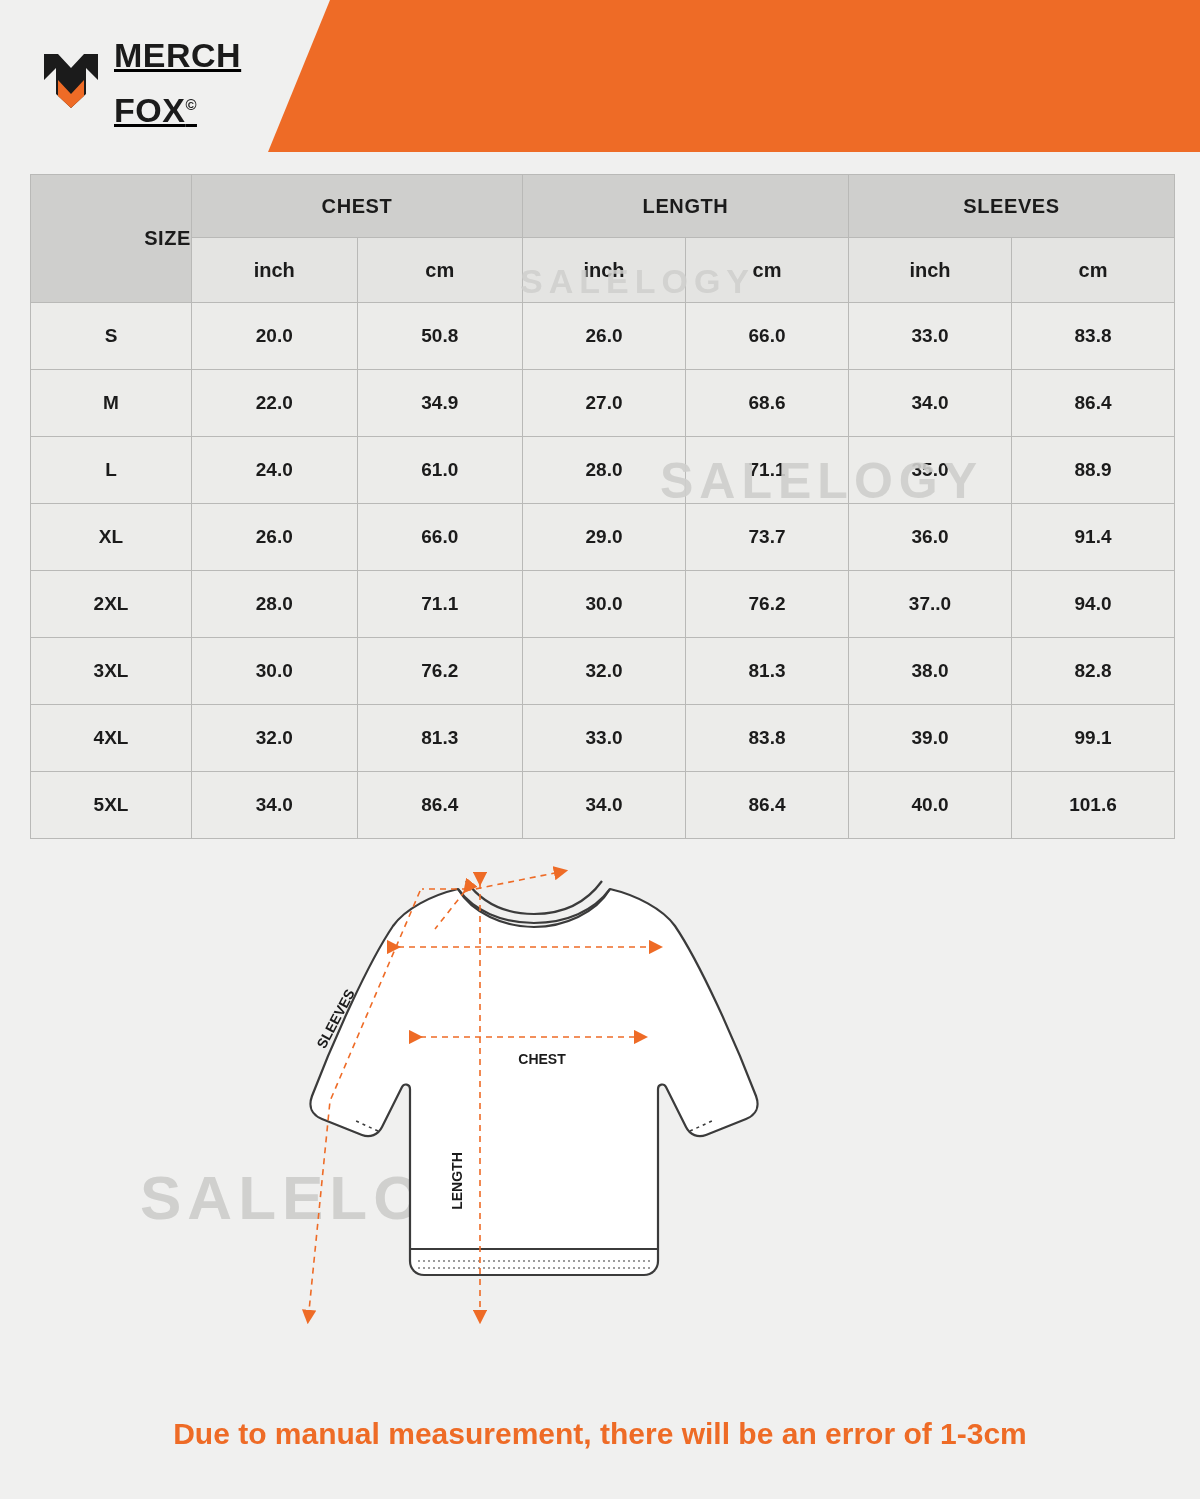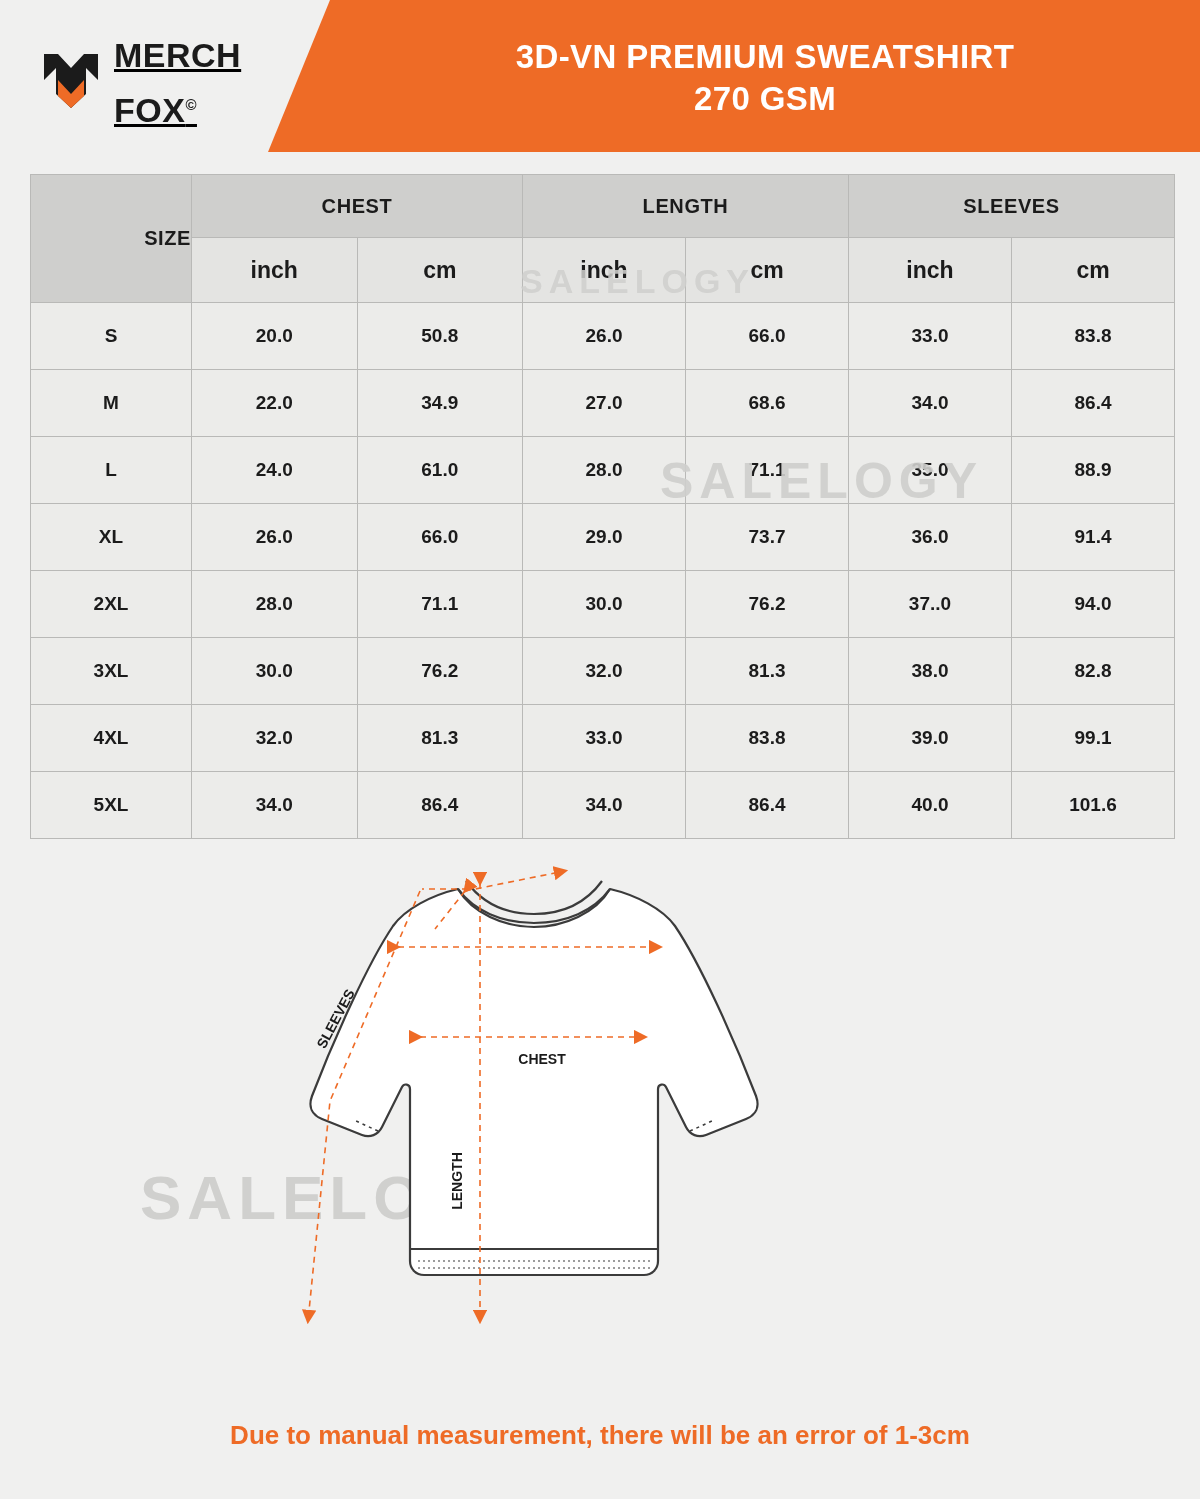--- a/index.html
+++ b/index.html
@@ -96,21 +96,21 @@
   table.size-table thead tr.group-row th {
     background: #cfcfcd;
     font-weight: bold;
     font-size: 20px;
     letter-spacing: 0.6px;
     height: 62px;
   }
   table.size-table thead tr.unit-row th {
     background: #e4e4e2;
     font-weight: bold;
-    font-size: 23px;
+    font-size: 20px;
     height: 64px;
   }
   table.size-table tbody td {
     background: #ececea;
     font-weight: bold;
   }
   table.size-table tbody td.size-cell {
     font-weight: bold;
   }
 
@@ -156,21 +156,21 @@
   }
 
   
   .footer-note {
     position: absolute;
     bottom: 48px;
     left: 0;
     width: 100%;
     text-align: center;
     color: #ee6b26;
-    font-size: 26px;
+    font-size: 30px;
     font-weight: bold;
   }
 </style>
 </head>
 <body>
 
 <div class="header">
   <div class="header-orange"></div>
 
   <div class="logo-wrap">
@@ -181,24 +181,20 @@
       </svg>
     </span>
     <span class="logo-text">
       <span>MERCH</span>
       <span class="line2">
         <span>FOX</span><span class="logo-copy">©</span>
       </span>
     </span>
   </div>
 
-  <div class="header-title">
-    <div>3D-VN PREMIUM SWEATSHIRT</div>
-    <div>270 GSM</div>
-  </div>
 </div>
 
 <div class="table-wrap">
   <table class="size-table">
     <thead>
       <tr class="group-row">
         <th rowspan="2" style="width:160px;text-align:right;">SIZE</th>
         <th colspan="2" style="width:330px;">CHEST</th>
         <th colspan="2" style="width:325px;">LENGTH</th>
         <th colspan="2" style="width:325px;">SLEEVES</th>

